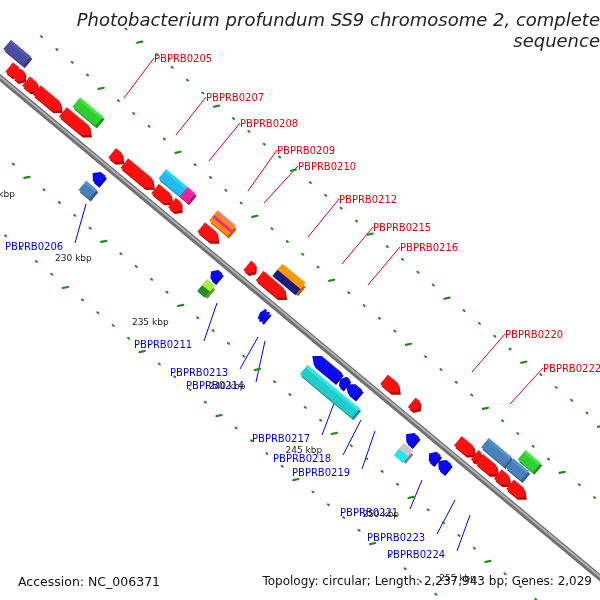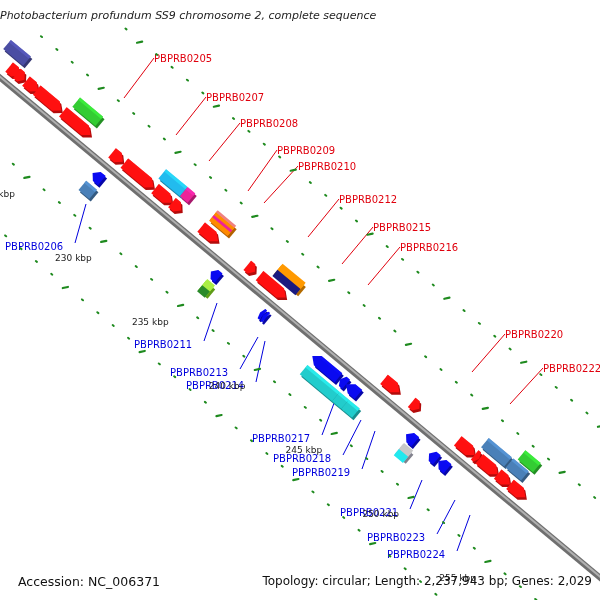--- a/index.html
+++ b/index.html
@@ -1,18 +1,18 @@
 <!DOCTYPE html>
 <html><head>
 <meta charset="utf-8">
 <style>
   html, body { margin:0; padding:0; background:#ffffff; }
   body { width:600px; height:600px; position:relative; overflow:hidden; font-family:"DejaVu Sans", sans-serif; }
   #map { position:absolute; left:0; top:0; width:600px; height:600px; }
-  .title { position:absolute; left:0; top:9px; width:600px; text-align:left; font-size:11px; font-style:italic; color:#222; font-family:"DejaVu Sans", sans-serif; }
+  .title { position:absolute; left:0; top:9px; width:600px; text-align:right; font-size:18px; font-style:italic; color:#222; font-family:"DejaVu Sans", sans-serif; }
   .footer-left { position:absolute; left:18px; top:574px; font-size:12.5px; color:#111; }
   .footer-right { position:absolute; right:8px; top:574px; font-size:12px; color:#111; }
   .lbl { font-family:"DejaVu Sans", sans-serif; font-size:10px; }
   .tick-lbl { font-family:"DejaVu Sans", sans-serif; font-size:9px; fill:#222; }
 </style>
 </head>
 <body>
 
 <div class="title">Photobacterium profundum SS9 chromosome 2, complete sequence</div>
 

